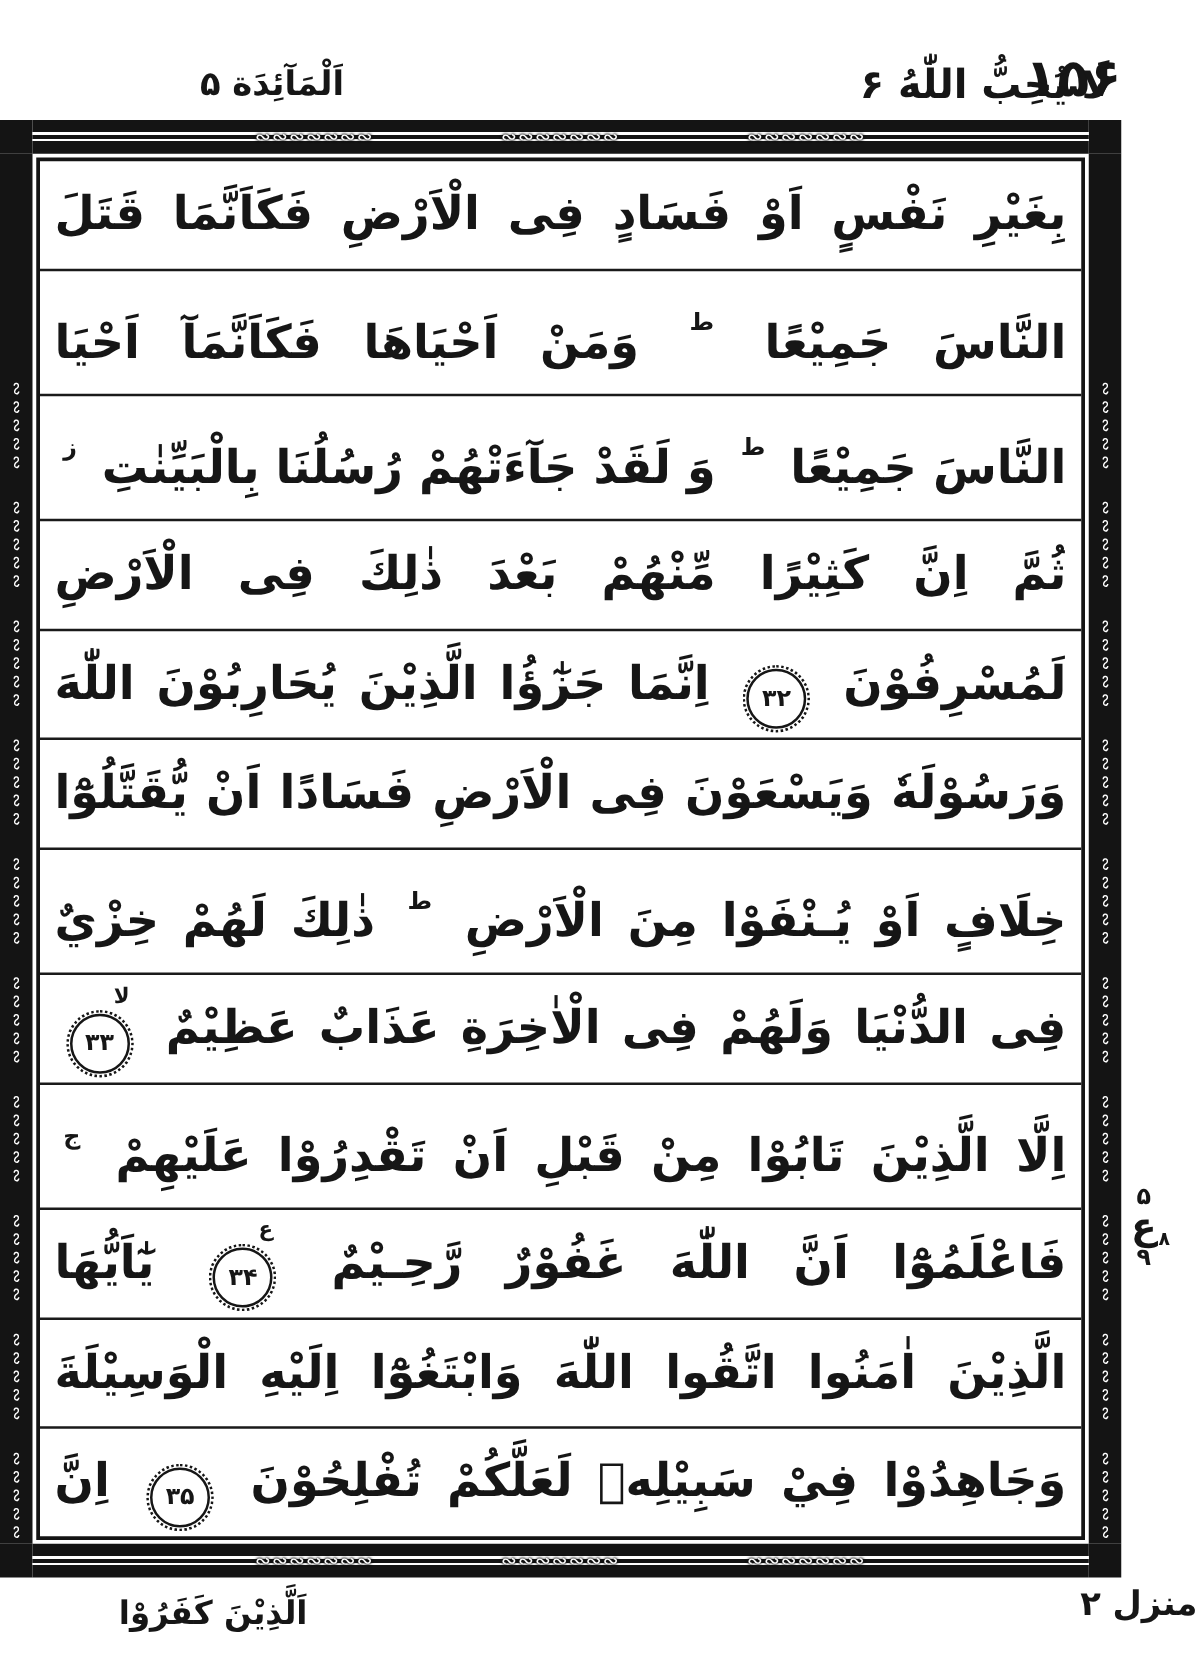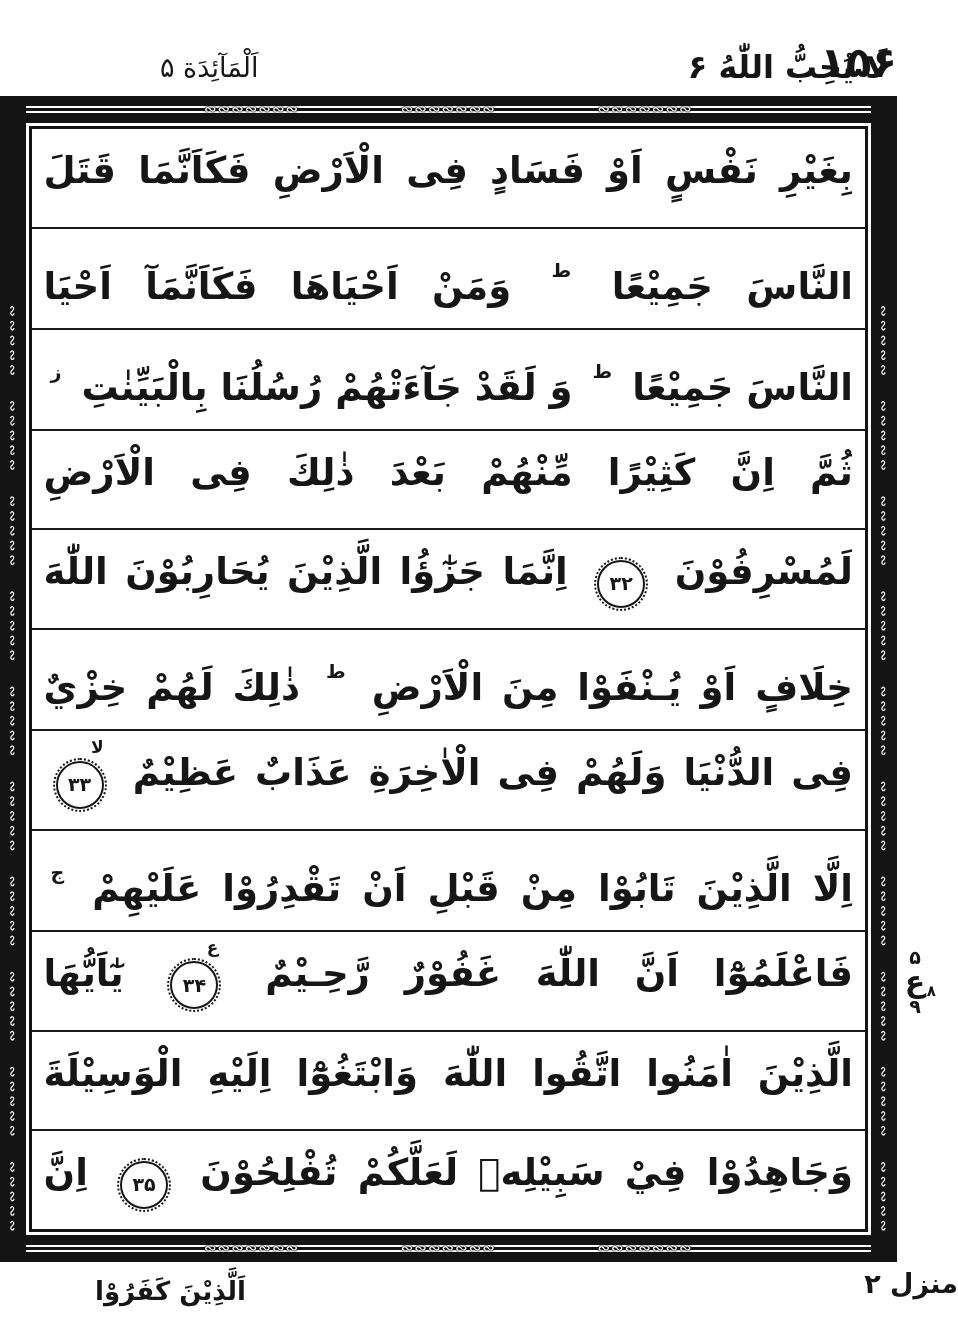--- a/index.html
+++ b/index.html
@@ -6,21 +6,21 @@
   body{
     width:958px;height:1339px;
     background:#ffffff;
     position:relative;
     overflow:hidden;
     font-family:"DejaVu Sans",sans-serif;
     color:#161616;
   }
   
   .header{position:absolute;top:38px;left:65px;width:832px;height:56px;}
-  .header-left{position:absolute;left:95px;top:14px;font-size:27px;font-weight:normal;direction:rtl;}
+  .header-left{position:absolute;left:95px;top:14px;font-size:27px;font-weight:bold;direction:rtl;}
   .header-center{position:absolute;left:0;right:0;top:0;text-align:right;font-size:42px;font-weight:bold;letter-spacing:2px;}
   .header-right{position:absolute;right:8px;top:10px;font-size:32px;font-weight:bold;direction:rtl;}
 
   
   .frame{
     position:absolute;left:65px;top:96px;width:832px;height:1166px;
     display:grid;
     grid-template-columns:26px 1fr 26px;
     grid-template-rows:27px 1fr 27px;
     background:#ffffff;
@@ -118,20 +118,21 @@
 
   <div class="band"></div>
   <div class="text-area" id="quran-lines">
       <div class="qline"><span class="seg-text">بِغَيْرِ نَفْسٍ اَوْ فَسَادٍ فِى الْاَرْضِ فَكَاَنَّمَا قَتَلَ</span> </div>
       <div class="qline"><span class="seg-text">النَّاسَ جَمِيْعًا</span> <span class="seg-pause">ط</span> <span class="seg-text">وَمَنْ اَحْيَاهَا فَكَاَنَّمَآ اَحْيَا</span> </div>
       <div class="qline"><span class="seg-text">النَّاسَ جَمِيْعًا</span> <span class="seg-pause">ط</span> <span class="seg-text">وَ لَقَدْ جَآءَتْهُمْ رُسُلُنَا بِالْبَيِّنٰتِ</span> <span class="seg-pause">ز</span> </div>
       <div class="qline"><span class="seg-text">ثُمَّ اِنَّ كَثِيْرًا مِّنْهُمْ بَعْدَ ذٰلِكَ فِى الْاَرْضِ</span> </div>
       <div class="qline"><span class="seg-text">لَمُسْرِفُوْنَ</span> <span class="ayah-marker">
           <span>۳۲</span>
         </span> <span class="seg-text">اِنَّمَا جَزٰٓؤُا الَّذِيْنَ يُحَارِبُوْنَ اللّٰهَ</span> </div>
+      <div class="qline"><span class="seg-text">وَرَسُوْلَهٗ وَيَسْعَوْنَ فِى الْاَرْضِ فَسَادًا اَنْ يُّقَتَّلُوْٓا</span> </div>
       <div class="qline"><span class="seg-text">خِلَافٍ اَوْ يُـنْفَوْا مِنَ الْاَرْضِ</span> <span class="seg-pause">ط</span> <span class="seg-text">ذٰلِكَ لَهُمْ خِزْيٌ</span> </div>
       <div class="qline"><span class="seg-text">فِى الدُّنْيَا وَلَهُمْ فِى الْاٰخِرَةِ عَذَابٌ عَظِيْمٌ</span> <span class="ayah-marker">
           <span>۳۳</span>
           <span class="ayah-mark">لا</span>
         </span> </div>
       <div class="qline"><span class="seg-text">اِلَّا الَّذِيْنَ تَابُوْا مِنْ قَبْلِ اَنْ تَقْدِرُوْا عَلَيْهِمْ</span> <span class="seg-pause">ج</span> </div>
       <div class="qline"><span class="seg-text">فَاعْلَمُوْٓا اَنَّ اللّٰهَ غَفُوْرٌ رَّحِـيْمٌ</span> <span class="ayah-marker">
           <span>۳۴</span>
           <span class="ayah-mark">ع</span>
         </span> <span class="seg-text">يٰٓاَيُّهَا</span> </div>

